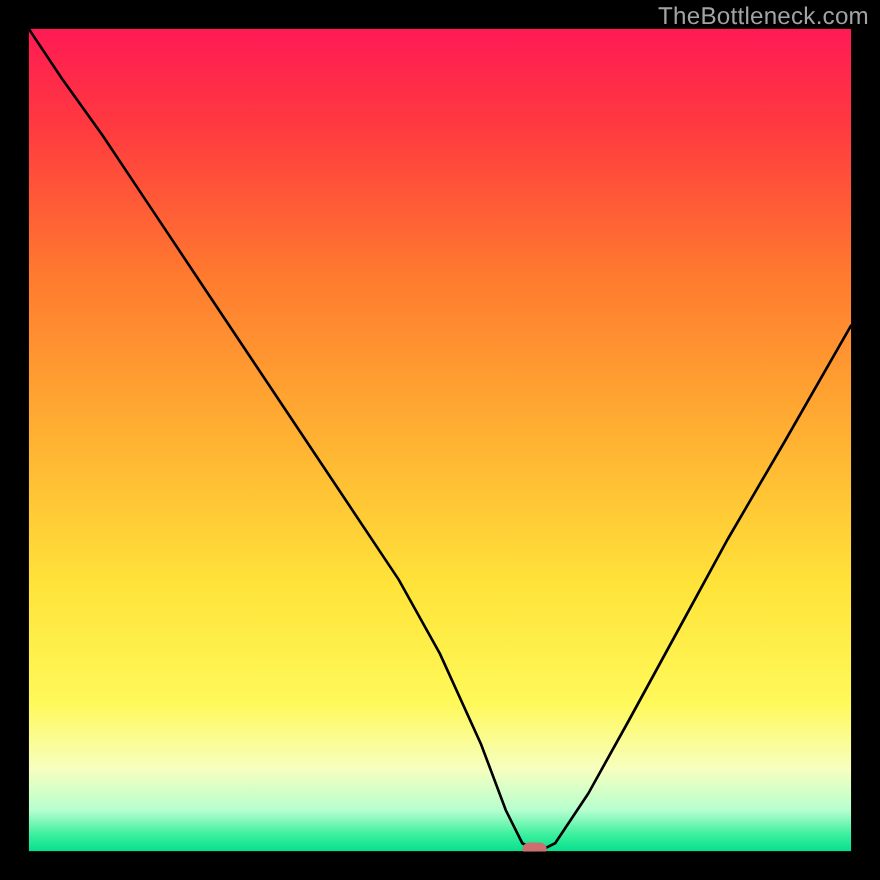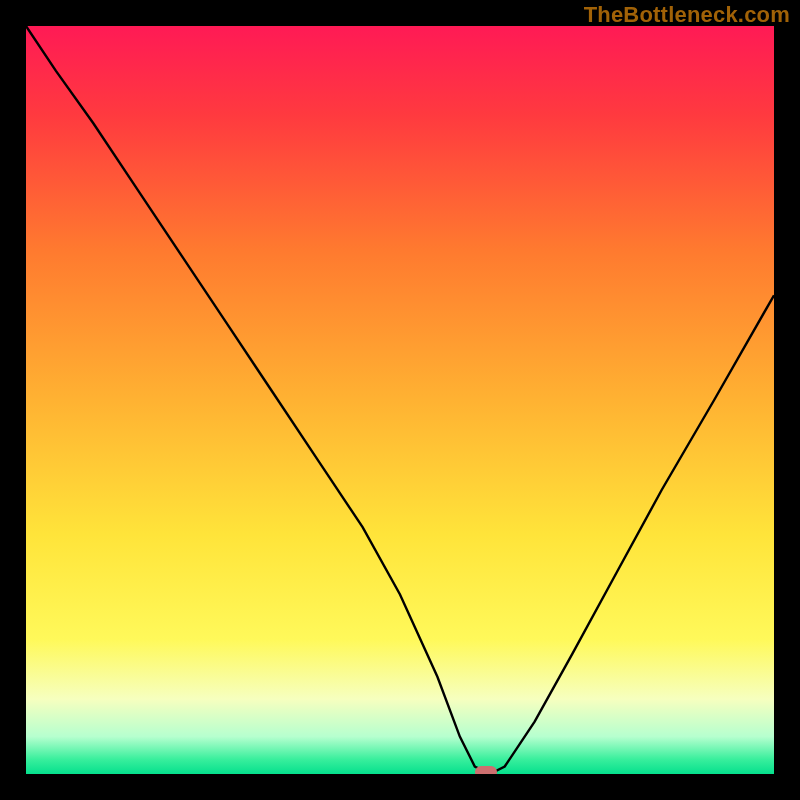--- a/index.html
+++ b/index.html
@@ -14,23 +14,23 @@
   .frame {
     position: relative;
     width: 800px;
     height: 800px;
     background: #000;
   }
   .watermark {
     position: absolute;
     top: 2px;
     right: 10px;
-    color: #a16207;
+    color: #a3a3a3;
     font-size: 22px;
-    font-weight: 700;
+    font-weight: 400;
     letter-spacing: 0.2px;
     z-index: 5;
   }
   .plot-area {
     position: absolute;
     left: 26px;
     top: 26px;
     width: 748px;
     height: 748px;
     overflow: hidden;

